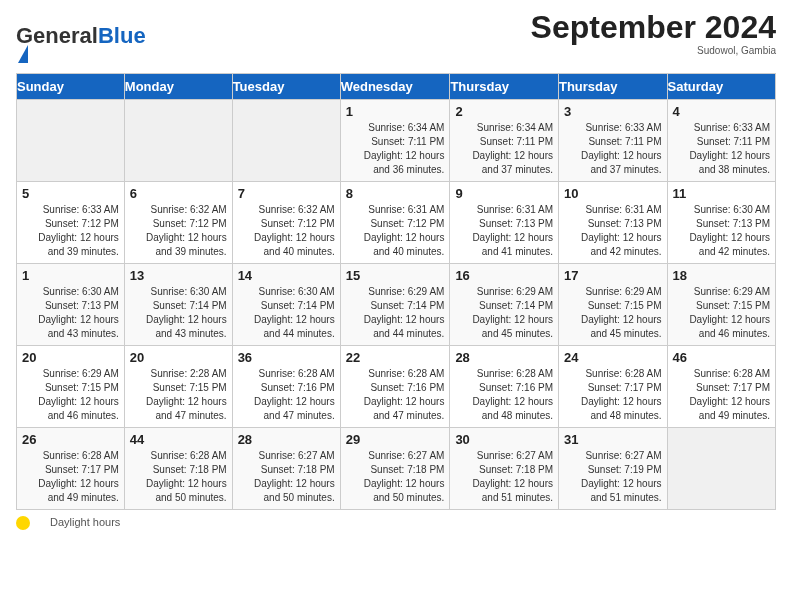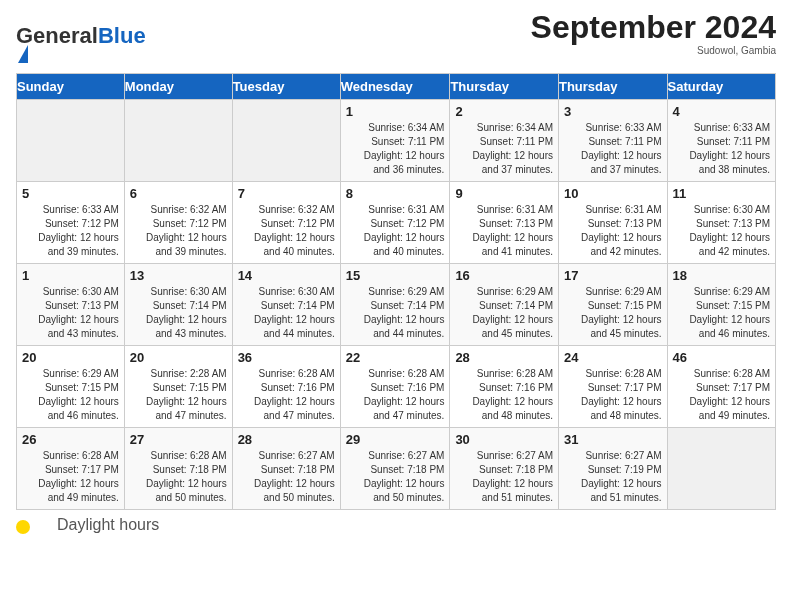--- a/index.html
+++ b/index.html
@@ -99,23 +99,23 @@
       color: #333;
       line-height: 1.4;
       text-align: right;
     }
     .empty-cell {
       background: #f0f0f0 !important;
     }
     .footer {
       margin-top: 6px;
       display: flex;
-      align-items: flex-end;
-      gap: 27px;
-      font-size: 16px;
+      align-items: flex-start;
+      gap: 20px;
+      font-size: 11px;
       color: #555;
     }
     .footer-sun {
       width: 14px;
       height: 14px;
       background: #FFD700;
       border-radius: 50%;
       display: inline-block;
     }
   </style>
@@ -341,21 +341,21 @@
         </tr>
         <tr>
           <td>
             <span class="day-num">26</span>
             <div class="day-info">Sunrise: 6:28 AM
 Sunset: 7:17 PM
 Daylight: 12 hours
 and 49 minutes.</div>
           </td>
           <td>
-            <span class="day-num">27</span>
+            <span class="day-num">44</span>
             <div class="day-info">Sunrise: 6:28 AM
 Sunset: 7:18 PM
 Daylight: 12 hours
 and 50 minutes.</div>
           </td>
           <td>
             <span class="day-num">28</span>
             <div class="day-info">Sunrise: 6:27 AM
 Sunset: 7:18 PM
 Daylight: 12 hours

